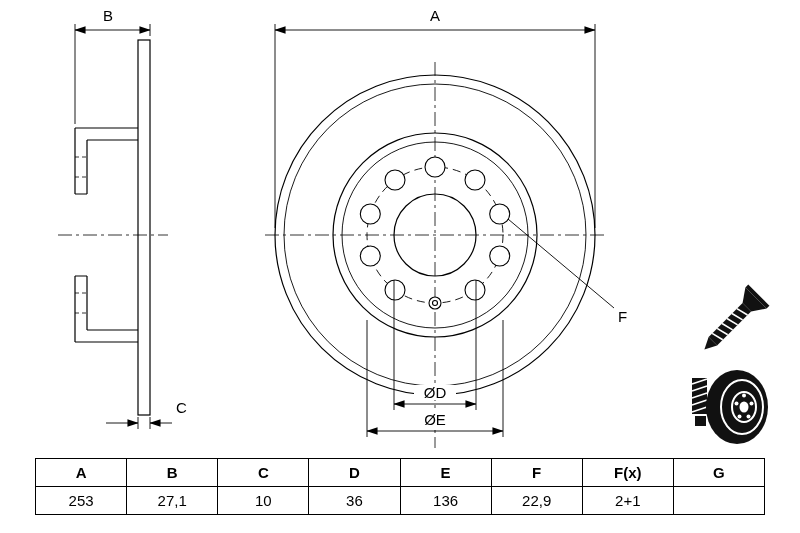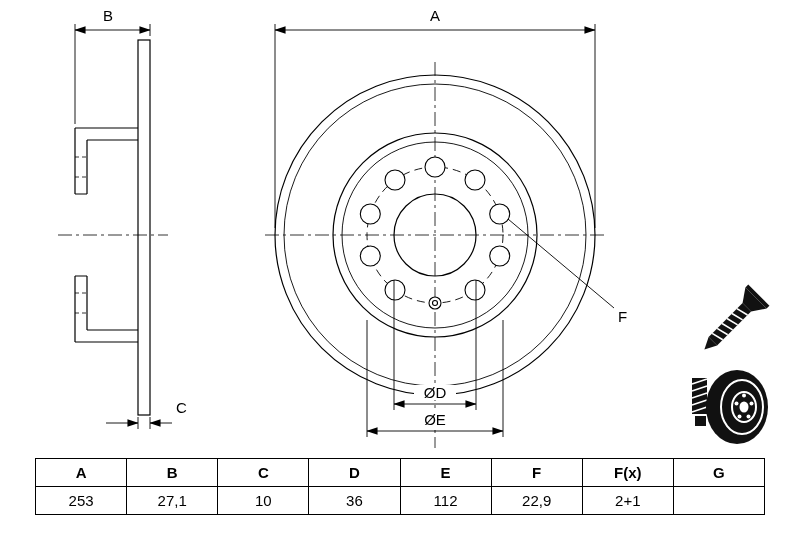--- a/index.html
+++ b/index.html
@@ -177,19 +177,19 @@
       <th>F(x)</th>
       <th>G</th>
     </tr>
   </thead>
   <tbody>
     <tr>
       <td>253</td>
       <td>27,1</td>
       <td>10</td>
       <td>36</td>
-      <td>112</td>
+      <td>136</td>
       <td>22,9</td>
       <td>2+1</td>
       <td></td>
     </tr>
   </tbody>
 </table>
 
 </body></html>

